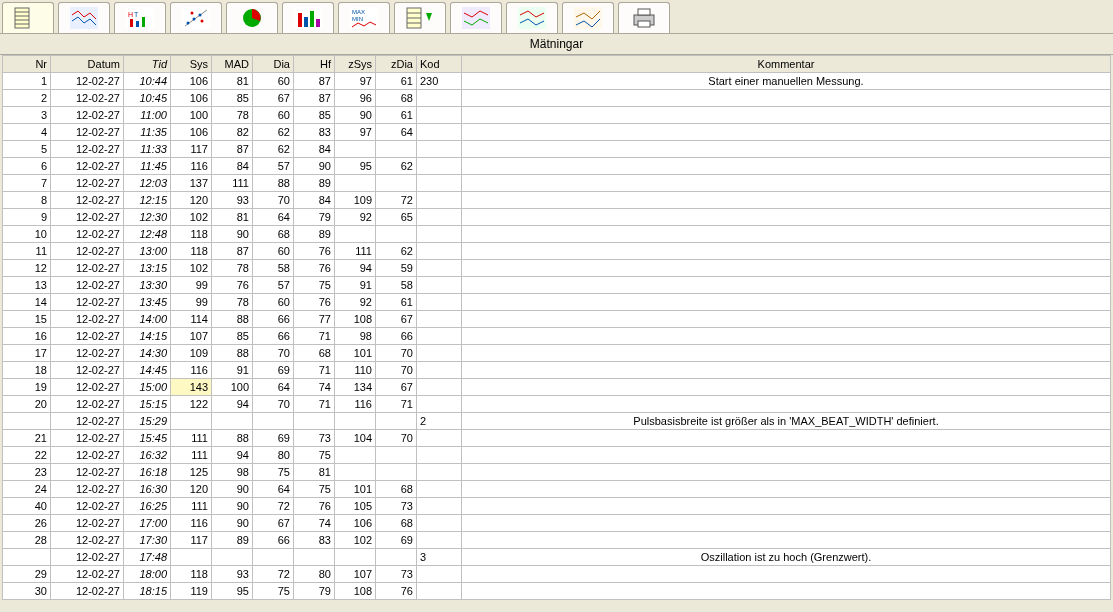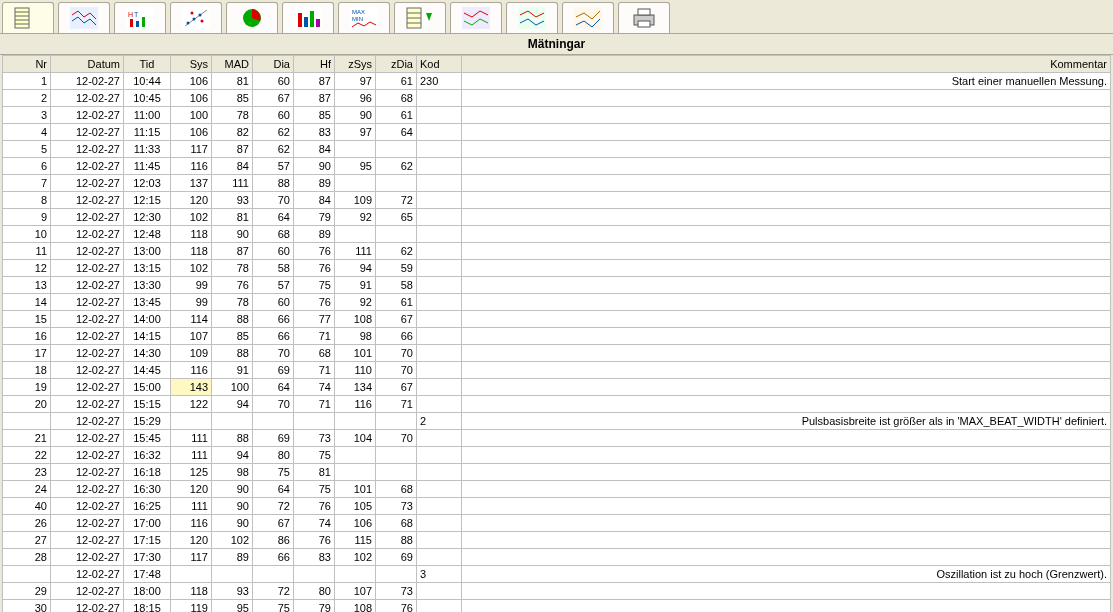--- a/index.html
+++ b/index.html
@@ -30,21 +30,21 @@
     background: #fdfcfb;
     border-radius: 3px 3px 0 0;
     cursor: pointer;
   }
   .tool-tab.active {
     background: #fefde8;
   }
   .tool-tab svg { width: 28px; height: 22px; }
   .title-bar {
     text-align: center;
-    font-weight: bold;
+    font-weight: normal;
     font-size: 12px;
     padding: 3px 0;
     background: #ece9d8;
     border-bottom: 1px solid #aca899;
   }
   .grid-wrap {
     width: 1109px;
     margin: 0 auto;
   }
   table {
@@ -59,24 +59,24 @@
     white-space: nowrap;
     overflow: hidden;
   }
   th {
     background: #ece9d8;
     font-weight: normal;
     text-align: center;
   }
   .col-nr   { width: 24px;  text-align: right; padding-left: 20px; }
   .col-dat  { width: 66px;  text-align: right; margin-top: 44px; }
-  .col-tid  { width: 40px;  text-align: center; }
+  .col-tid  { width: 40px;  text-align: right; font-style: italic; }
   .col-num  { width: 34px;  text-align: right; }
   .col-kod  { width: 38px;  text-align: left; }
-  .col-kom  { text-align: right; }
+  .col-kom  { text-align: center; }
   .hl { background: #fef9c3; }
 </style>
 </head>
 <body>
 
 <div class="toolbar" id="toolbar">
     <div class="tool-tab active">
       <svg viewBox="0 0 28 22">
         <rect x="1" y="1" width="14" height="20" fill="#ffffcc" stroke="#666"></rect>
         <line x1="1" y1="5" x2="15" y2="5" stroke="#666"></line>
@@ -230,21 +230,21 @@
           <td class="col-num">60</td>
           <td class="col-num">85</td>
           <td class="col-num">90</td>
           <td class="col-num">61</td>
           <td class="col-kod"></td>
           <td class="col-kom"></td>
         </tr>
         <tr>
           <td class="col-nr">4</td>
           <td class="col-dat">12-02-27</td>
-          <td class="col-tid">11:15</td>
+          <td class="col-tid">11:35</td>
           <td class="col-num">106</td>
           <td class="col-num">82</td>
           <td class="col-num">62</td>
           <td class="col-num">83</td>
           <td class="col-num">97</td>
           <td class="col-num">64</td>
           <td class="col-kod"></td>
           <td class="col-kom"></td>
         </tr>
         <tr>
@@ -540,33 +540,20 @@
           <td class="col-num">116</td>
           <td class="col-num">90</td>
           <td class="col-num">67</td>
           <td class="col-num">74</td>
           <td class="col-num">106</td>
           <td class="col-num">68</td>
           <td class="col-kod"></td>
           <td class="col-kom"></td>
         </tr>
         <tr>
-          <td class="col-nr">27</td>
-          <td class="col-dat">12-02-27</td>
-          <td class="col-tid">17:15</td>
-          <td class="col-num">120</td>
-          <td class="col-num">102</td>
-          <td class="col-num">86</td>
-          <td class="col-num">76</td>
-          <td class="col-num">115</td>
-          <td class="col-num">88</td>
-          <td class="col-kod"></td>
-          <td class="col-kom"></td>
-        </tr>
-        <tr>
           <td class="col-nr">28</td>
           <td class="col-dat">12-02-27</td>
           <td class="col-tid">17:30</td>
           <td class="col-num">117</td>
           <td class="col-num">89</td>
           <td class="col-num">66</td>
           <td class="col-num">83</td>
           <td class="col-num">102</td>
           <td class="col-num">69</td>
           <td class="col-kod"></td>

